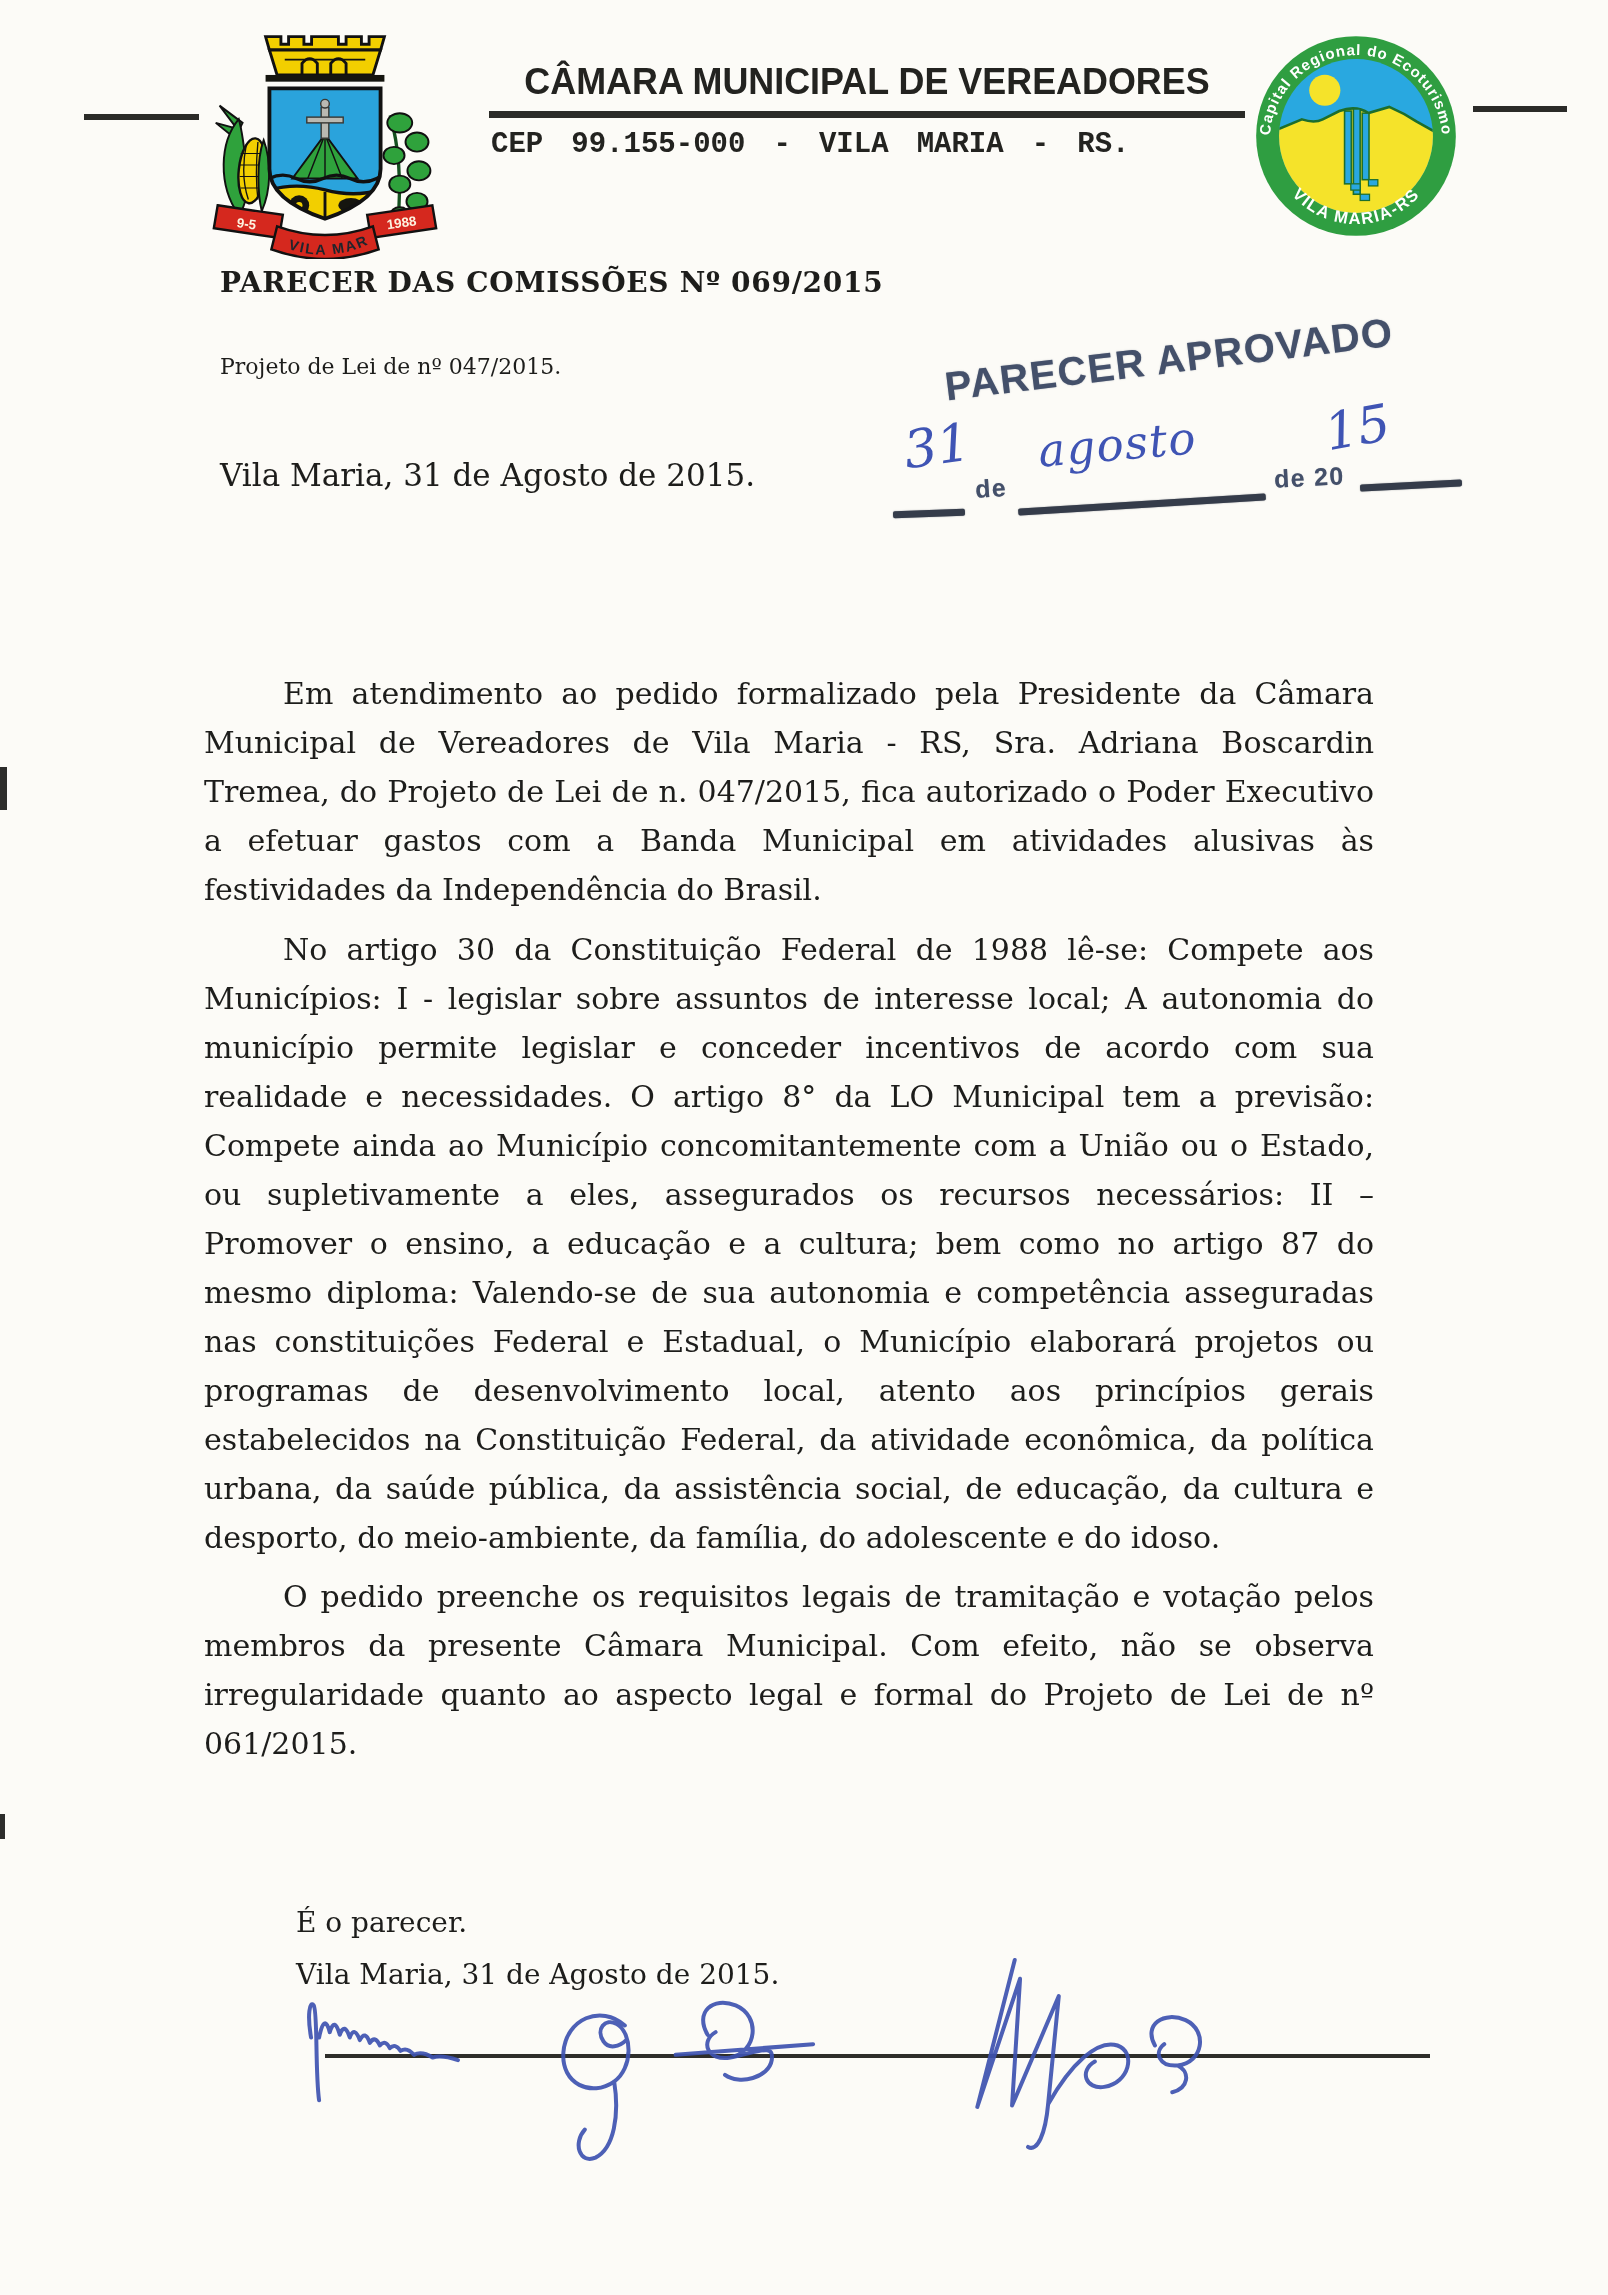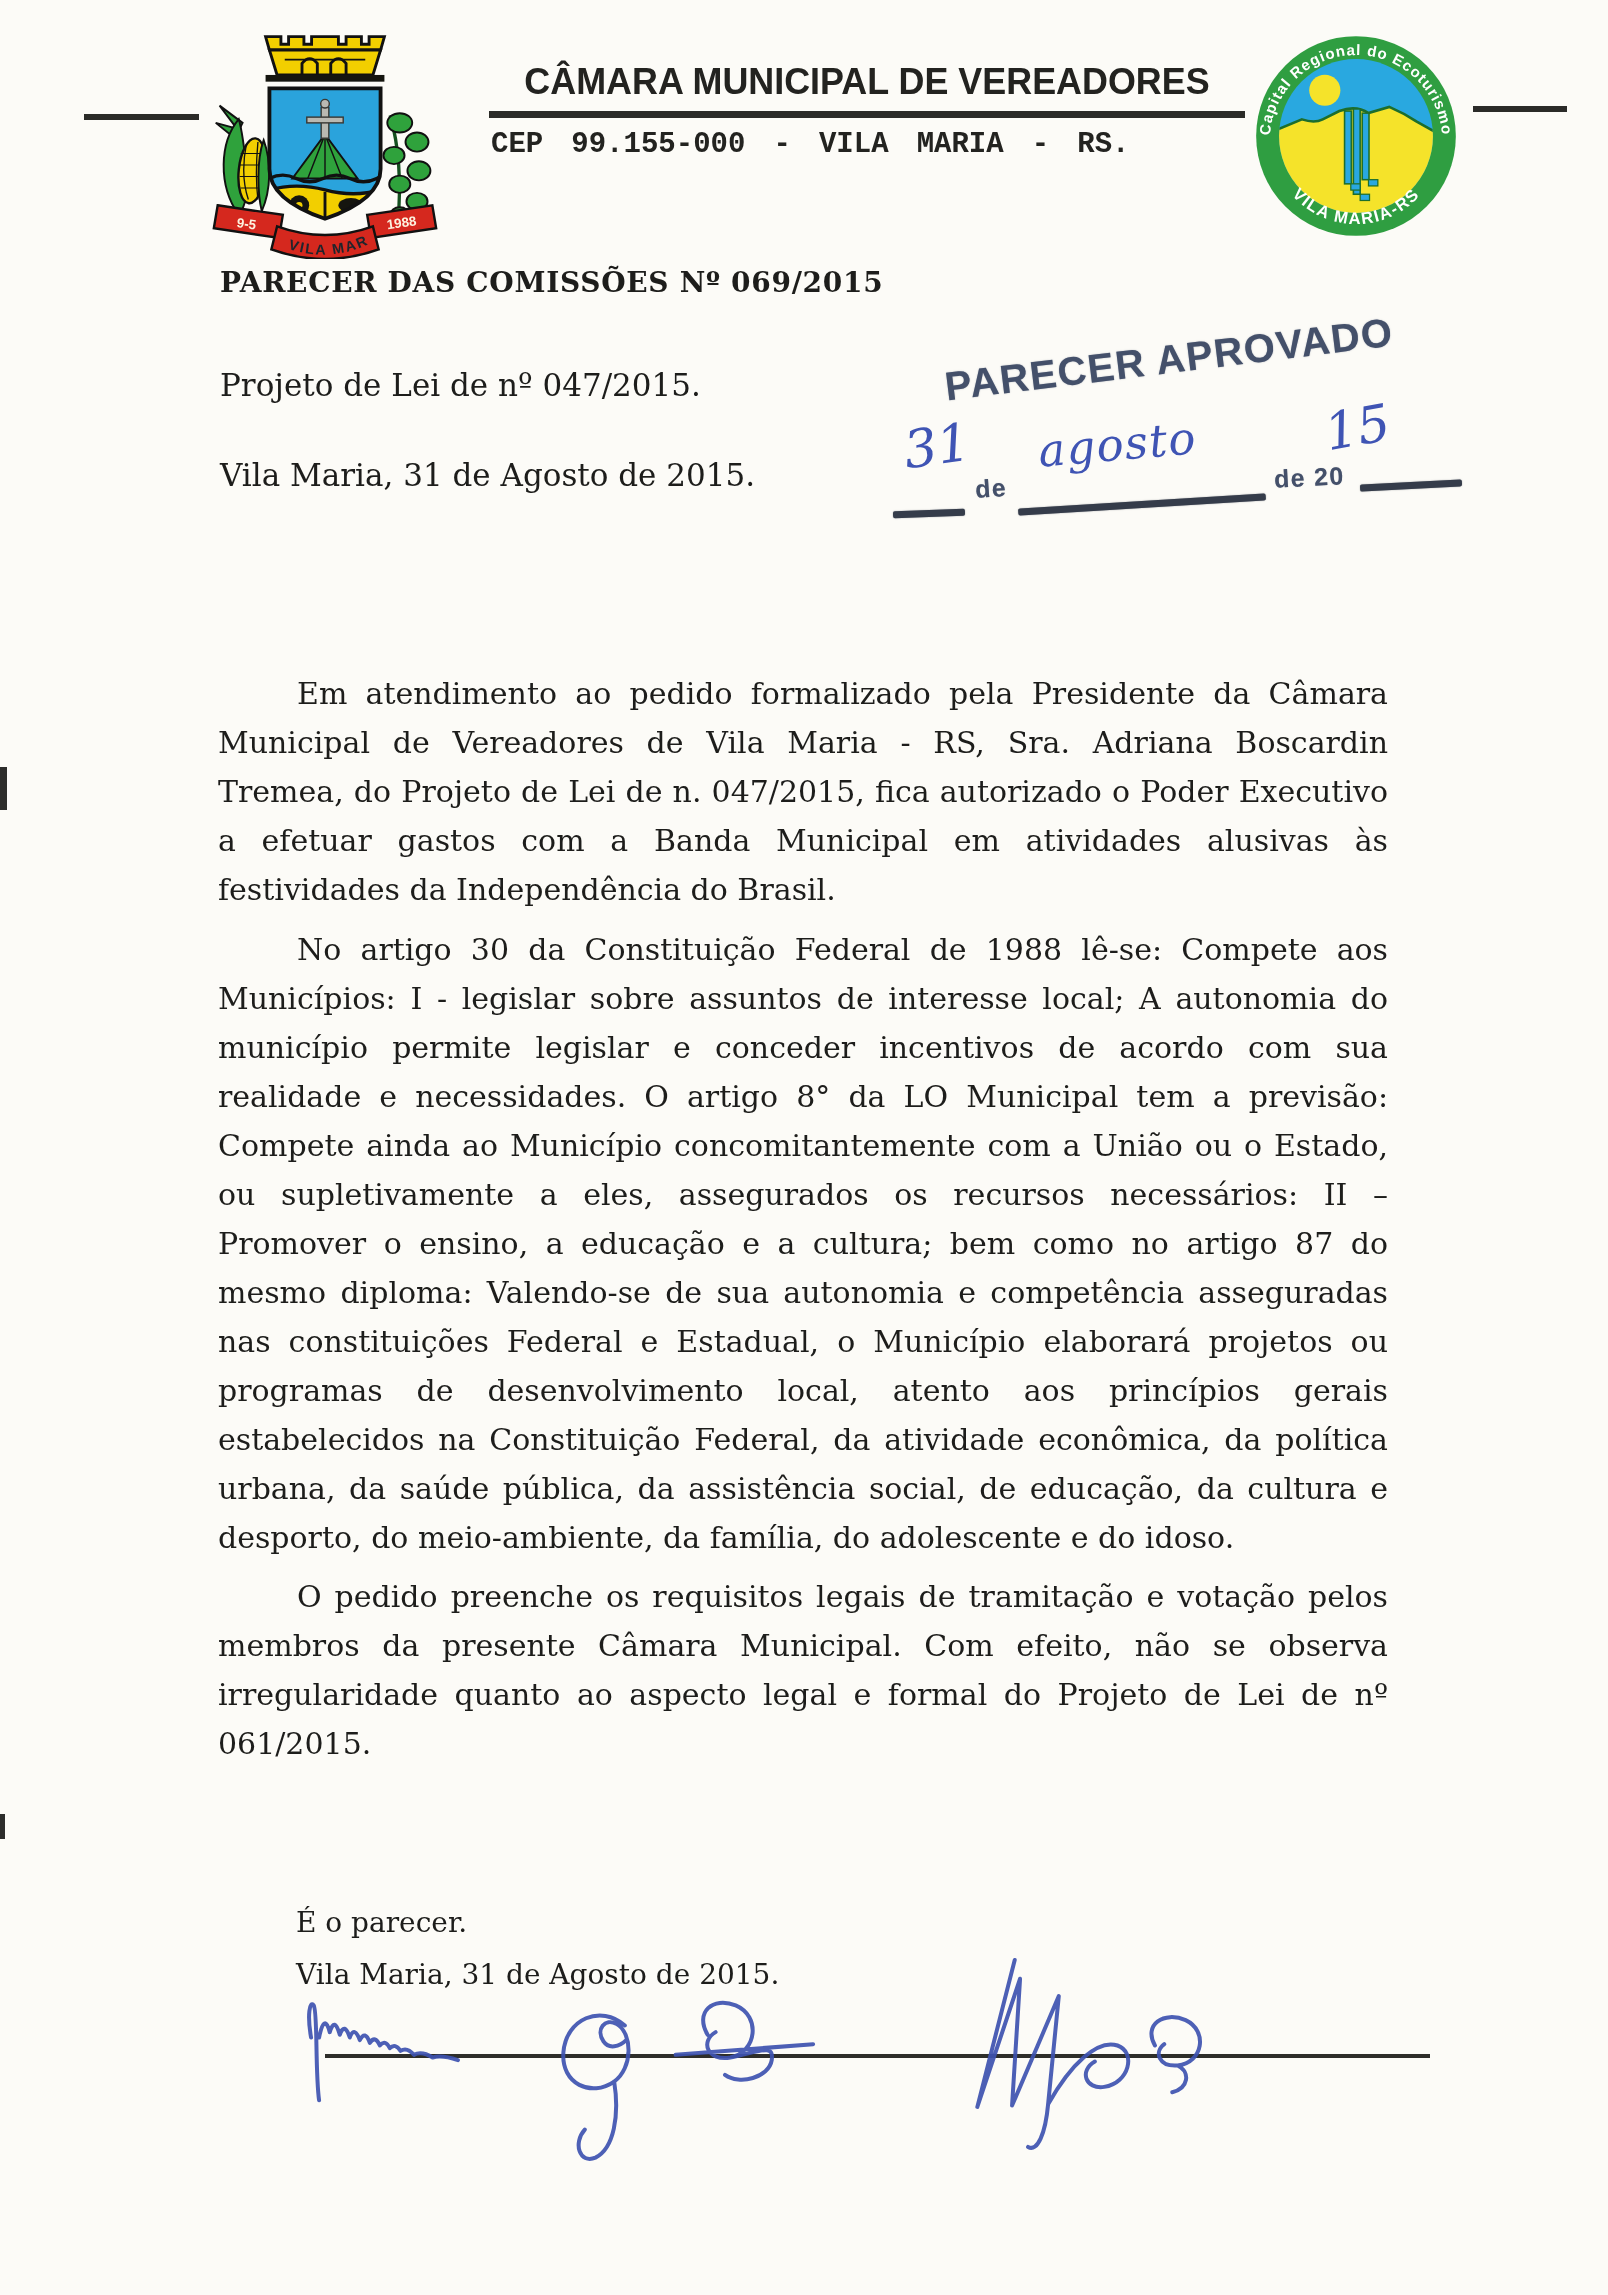--- a/index.html
+++ b/index.html
@@ -14,24 +14,24 @@
   .org-name{position:absolute;left:491px;top:61px;width:752px;text-align:center;
             font-family:"Liberation Sans",sans-serif;font-weight:bold;font-size:37px;
             letter-spacing:0px;transform:scaleX(.97);color:#232320;white-space:nowrap;}
   .org-cep{position:absolute;left:491px;top:128px;width:752px;text-align:left;
            font-family:Liberation Mono, monospace;font-weight:bold;font-size:29px;
            word-spacing:10.7px;color:#232320;white-space:nowrap;}
   .crest{position:absolute;left:210px;top:27px;width:230px;height:232px;}
   .ecologo{position:absolute;left:1252px;top:32px;width:208px;height:208px;}
   
   .doc-title{position:absolute;left:220px;top:266px;font-weight:bold;font-size:28px;letter-spacing:0.7px;}
-  .doc-subject{position:absolute;left:220px;top:367px;font-size:31px;}
+  .doc-subject{position:absolute;left:220px;top:354px;font-size:22px;}
   .place-date{position:absolute;left:220px;top:457px;font-size:31px;}
   .commissions{position:absolute;left:319px;top:546px;font-weight:bold;font-size:29px;line-height:51px;letter-spacing:0.3px;}
-  .bodytext{position:absolute;left:218px;top:669px;width:1170px;font-size:30px;line-height:49px;text-align:justify;}
+  .bodytext{position:absolute;left:204px;top:669px;width:1170px;font-size:30px;line-height:49px;text-align:justify;}
   .bodytext p{margin:0 0 10.7px 0;text-indent:79px;}
   .closing{position:absolute;left:208px;top:1897px;font-size:28px;line-height:52px;}
   .closing div{padding-left:88px;}
   
   .stamp-approved{position:absolute;left:925px;top:337px;width:488px;text-align:center;
       font-family:"Liberation Sans",sans-serif;font-weight:bold;font-size:40px;letter-spacing:1.3px;
       color:#44506a;transform:rotate(-7deg);text-shadow:0 0 1.3px rgba(68,80,106,.5);white-space:nowrap;}
   .date-fill{position:absolute;left:892px;top:399px;width:548px;height:147px;}
   .date-fill span{position:absolute;white-space:nowrap;display:inline-block;}
   .hw{font-family:"DejaVu Serif",serif;font-style:italic;color:#3f54b4;}

